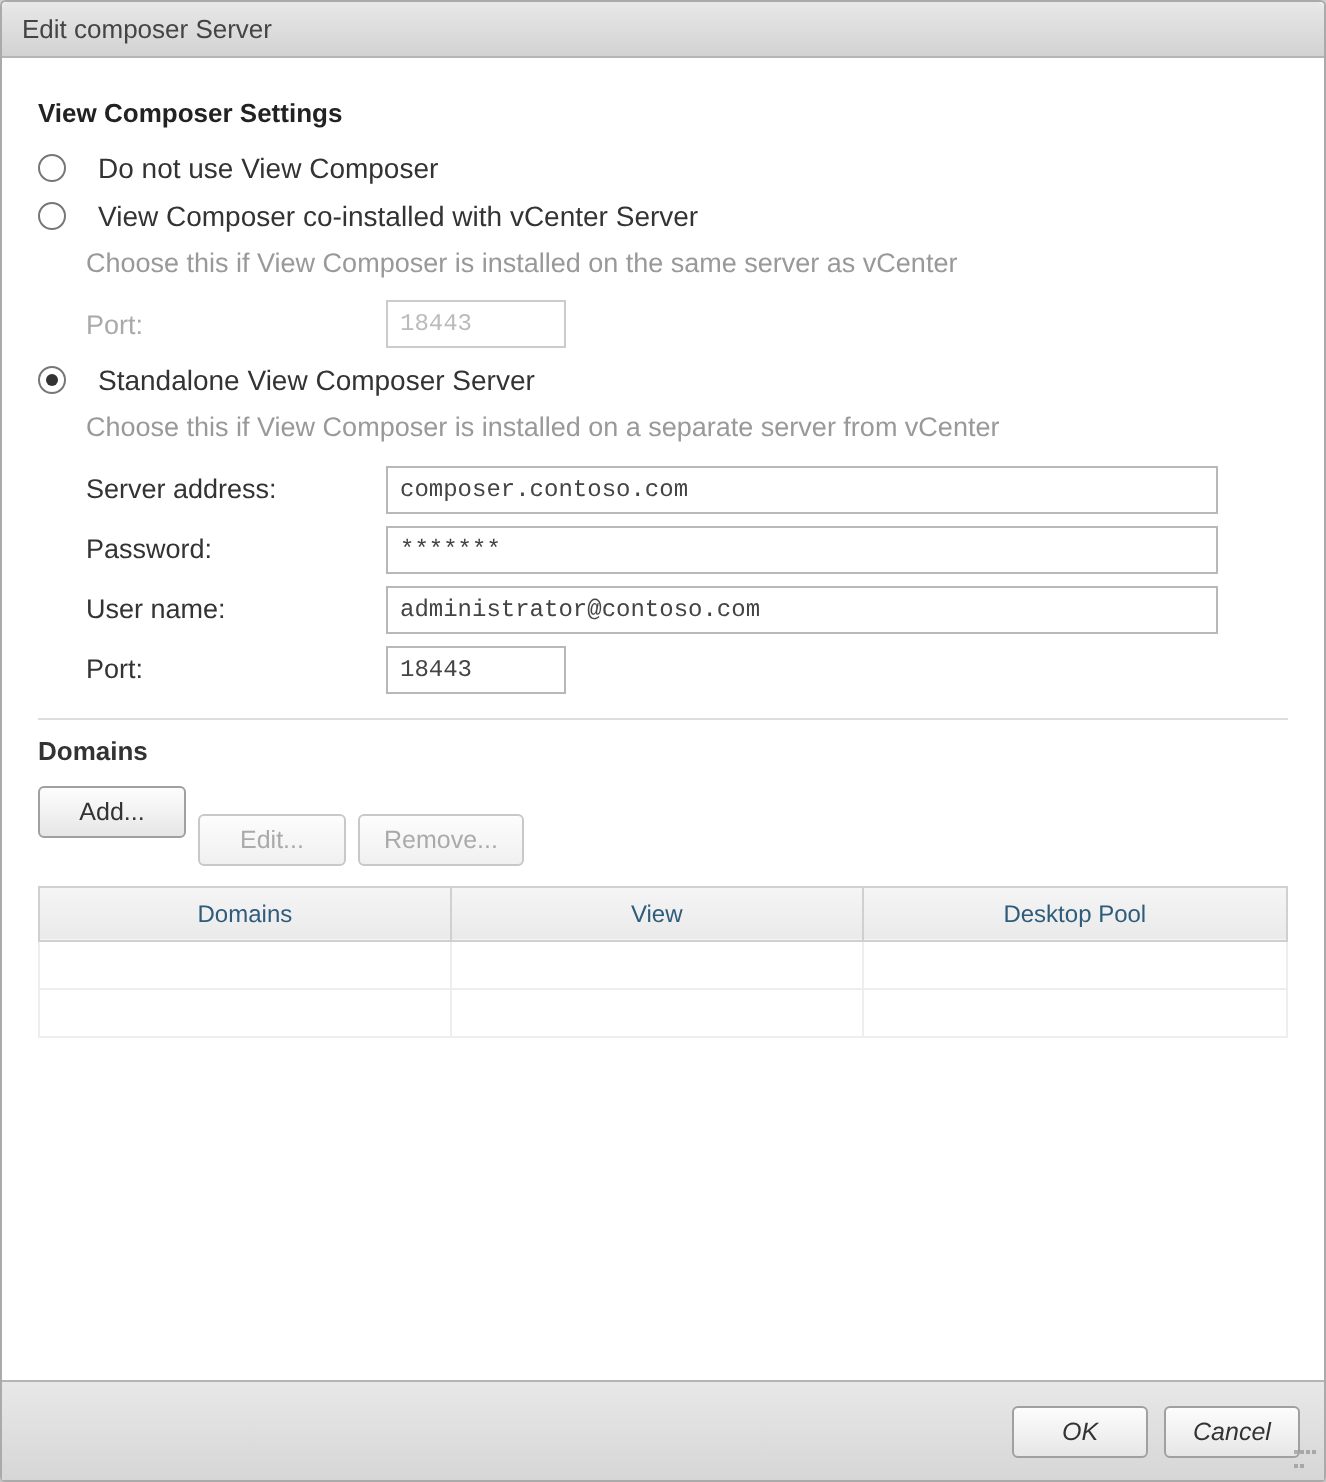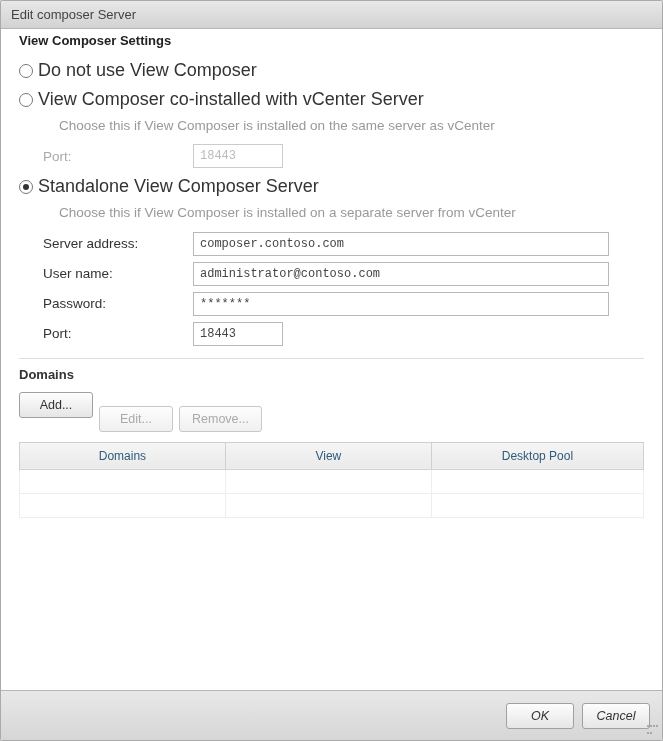--- a/index.html
+++ b/index.html
@@ -28,58 +28,58 @@
     border-top-left-radius: 3px;
     border-top-right-radius: 3px;
     display: flex;
     align-items: center;
     padding: 0 10px;
     color: #444;
     font-size: 13px;
   }
   .content {
     flex: 1;
-    padding: 0 18px 0 18px;
+    padding: 16px 18px 0 18px;
     overflow: hidden;
   }
   .section-title {
     font-weight: bold;
     font-size: 13px;
     color: #222;
     margin: 4px 0 12px 0;
   }
   .radio-group { margin-bottom: 10px; }
   .radio-row {
     display: flex;
     align-items: center;
-    gap: 5px;
+    gap: 16px;
     margin: 8px 0 6px 0;
     color: #333;
-    font-size: 18px;
+    font-size: 14px;
   }
   .radio {
     width: 14px; height: 14px;
     border: 1px solid #777;
     border-radius: 50%;
     background: #fff;
     display: inline-flex;
     align-items: center;
     justify-content: center;
     cursor: pointer;
   }
   .radio.selected::after {
     content: "";
     width: 6px; height: 6px;
     background: #333;
     border-radius: 50%;
   }
   .desc-text {
     color: #999;
     font-size: 13.5px;
-    margin: 2px 0 8px 40px;
+    margin: 2px 0 8px 24px;
     line-height: 1.5;
   }
   .field-row {
     display: flex;
     align-items: center;
     margin: 6px 0 6px 24px;
     font-size: 13.5px;
   }
   .field-label {
     width: 150px;
@@ -209,26 +209,26 @@
         <span class="radio selected"></span>
         <span>Standalone View Composer Server</span>
       </div>
       <div class="desc-text">Choose this if View Composer is installed on a separate server from vCenter</div>
 
       <div class="field-row">
         <span class="field-label">Server address:</span>
         <input class="text wide" type="text" value="composer.contoso.com" style="">
       </div>
       <div class="field-row">
+        <span class="field-label">Password:</span>
+        <input class="text wide" type="text" value="*******" style="">
+      </div>
+      <div class="field-row">
         <span class="field-label">User name:</span>
         <input class="text wide" type="text" value="administrator@contoso.com" style="">
-      </div>
-      <div class="field-row">
-        <span class="field-label">Password:</span>
-        <input class="text wide" type="text" value="*******" style="">
       </div>
       <div class="field-row">
         <span class="field-label">Port:</span>
         <input class="text narrow" type="text" value="18443" style="">
       </div>
     </div>
 
     <hr class="divider">
 
     <div class="domains-title">Domains</div>

